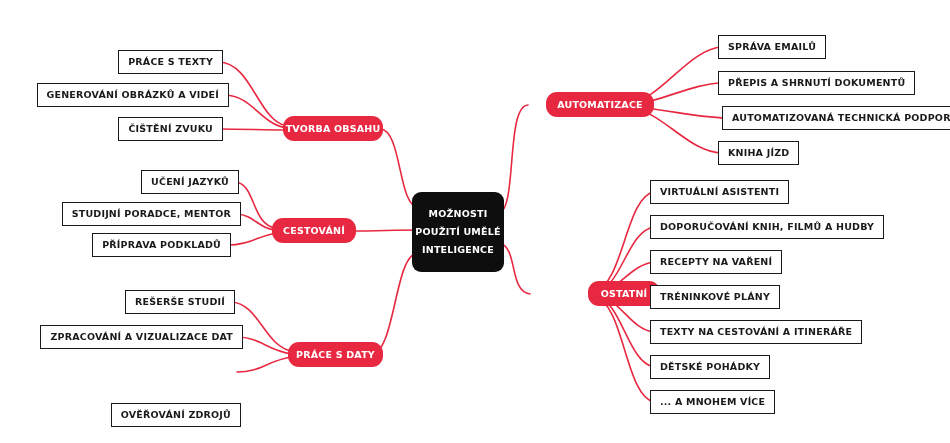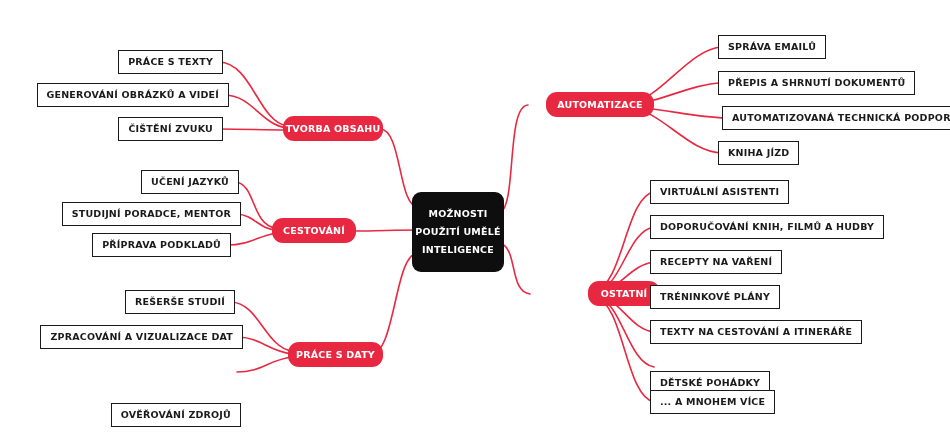--- a/index.html
+++ b/index.html
@@ -117,16 +117,16 @@
   <div class="node leaf" style="left:718px; top:71px;">PŘEPIS A SHRNUTÍ DOKUMENTŮ</div>
   <div class="node leaf" style="left:722px; top:106px;">AUTOMATIZOVANÁ TECHNICKÁ PODPORA</div>
   <div class="node leaf" style="left:718px; top:141px;">KNIHA JÍZD</div>
 
   <div class="node branch" style="left:550px; top:281px; width:72px;margin-left:38px;">OSTATNÍ</div>
   <div class="node leaf" style="left:650px; top:180px;">VIRTUÁLNÍ ASISTENTI</div>
   <div class="node leaf" style="left:650px; top:215px;">DOPORUČOVÁNÍ KNIH, FILMŮ A HUDBY</div>
   <div class="node leaf" style="left:650px; top:250px;">RECEPTY NA VAŘENÍ</div>
   <div class="node leaf" style="left:650px; top:285px;">TRÉNINKOVÉ PLÁNY</div>
   <div class="node leaf" style="left:650px; top:320px;">TEXTY NA CESTOVÁNÍ A ITINERÁŘE</div>
-  <div class="node leaf" style="left:650px; top:371px;">DĚTSKÉ POHÁDKY</div>
+  <div class="node leaf" style="left:650px; top:355px;">DĚTSKÉ POHÁDKY</div>
   <div class="node leaf" style="left:650px; top:390px;">... A MNOHEM VÍCE</div>
 
 </div>
 
 </body></html>

